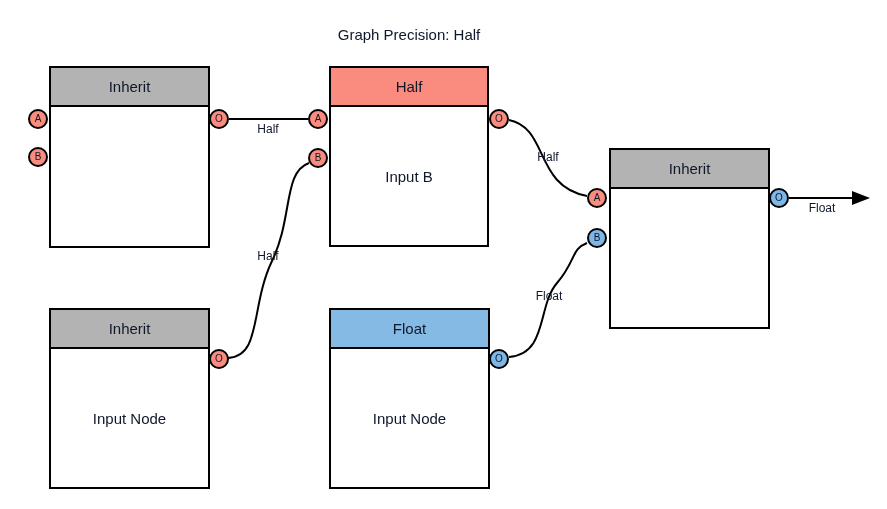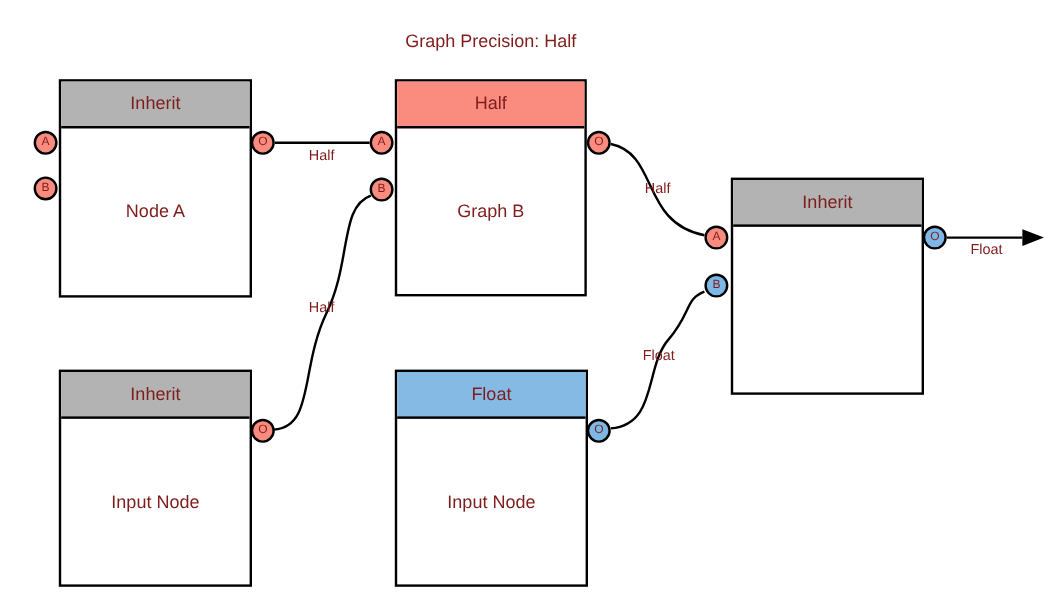--- a/index.html
+++ b/index.html
@@ -2,21 +2,21 @@
 <html><head>
 <meta charset="utf-8">
 <style>
   html, body { margin: 0; padding: 0; background: #ffffff; }
   .canvas {
     position: relative;
     width: 887px;
     height: 509px;
     background: #ffffff;
     font-family: "Liberation Sans", sans-serif;
-    color: #7f1d1d;
+    color: #0f172a;
     overflow: hidden;
   }
   .diagram-title {
     position: absolute;
     left: 409px;
     top: 26px;
     transform: translateX(-50%);
     font-size: 15px;
     white-space: nowrap;
   }
@@ -88,26 +88,25 @@
     <path d="M 229 119 H 308" fill="none" stroke="#000" stroke-width="2"></path>
     <path d="M 228 358 C 262 356 250 307 272 261 C 293 218 283 172 309 163" fill="none" stroke="#000" stroke-width="2"></path>
     <path d="M 509 120 C 549 128 534 186 587 196" fill="none" stroke="#000" stroke-width="2"></path>
     <path d="M 509 357 C 548 354 537 306 557 283 C 576 261 571 249 587 243" fill="none" stroke="#000" stroke-width="2"></path>
     <path d="M 789 198 H 852" fill="none" stroke="#000" stroke-width="2"></path>
     <polygon points="852,191 870,198 852,205" fill="#000"></polygon>
   </svg>
 
   <div class="node" style="left:49px; top:66px; width:161px; height:182px;">
     <div class="header gray">Inherit</div>
-    <div class="body">Node A</div>
   </div>
 
   <div class="node" style="left:329px; top:66px; width:160px; height:181px;">
     <div class="header salmon">Half</div>
-    <div class="body">Graph B</div>
+    <div class="body">Input B</div>
   </div>
 
   <div class="node" style="left:609px; top:148px; width:161px; height:181px;">
     <div class="header gray">Inherit</div>
   </div>
 
   <div class="node" style="left:49px; top:308px; width:161px; height:181px;">
     <div class="header gray">Inherit</div>
     <div class="body">Input Node</div>
   </div>

